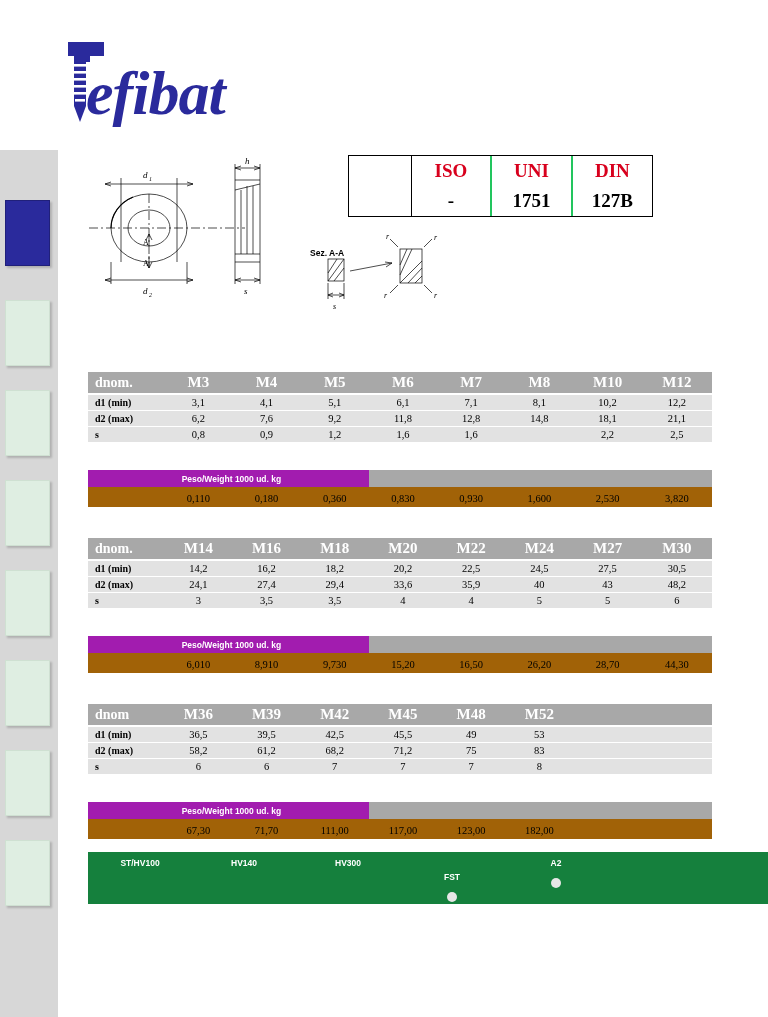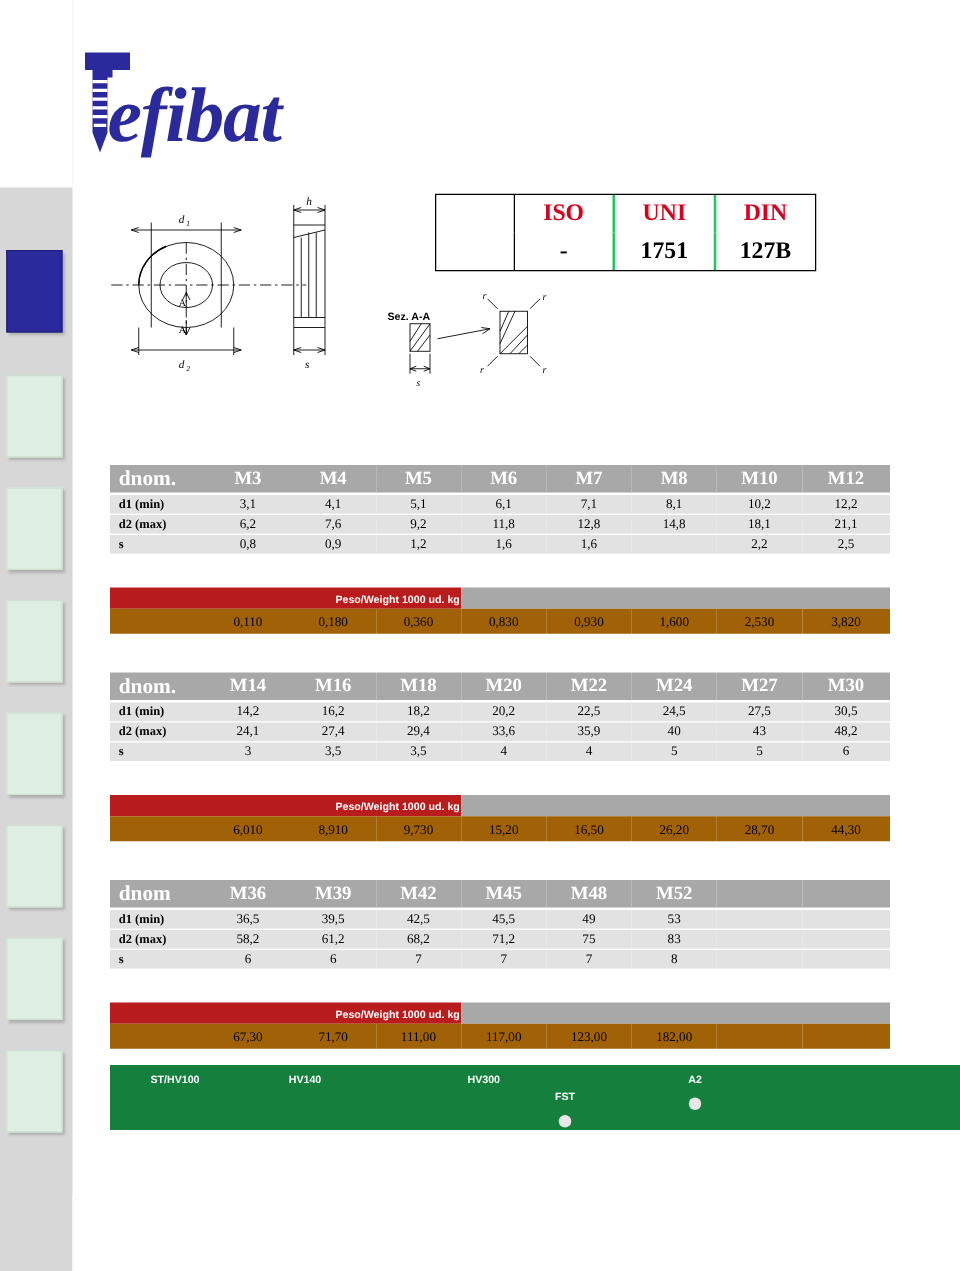--- a/index.html
+++ b/index.html
@@ -87,37 +87,37 @@
     padding:1px 2px;
     color:#000;
     border-bottom:1px solid #ffffff;
   }
   .tbl tr.hdr td {
     background:#a8a8a8; color:#ffffff;
     font-weight:bold; font-size:15px;
     height:22px;
     border-bottom:2px solid #ffffff;
   }
-  .tbl tr.hdr td.lbl { font-size:17px; }
+  .tbl tr.hdr td.lbl { font-size:14px; }
   .tbl td.lbl {
     text-align:left; padding-left:7px;
     font-weight:bold; font-size:10px;
     background:#e2e2e2;
   }
   .tbl tr.r td { background:#e2e2e2; height:16px; }
 
   .wtbl {
     position:absolute; left:88px;
     border-collapse:collapse; table-layout:fixed;
     font-family:"Liberation Serif", serif;
   }
   .wtbl td.wlbl {
-    background:#b91c1c; color:#ffffff; font-weight:bold;
+    background:#a21caf; color:#ffffff; font-weight:bold;
     font-family:"Liberation Sans", sans-serif;
-    font-size:8.5px; text-align:right; padding-left:7px; height:17px;
+    font-size:8.5px; text-align:center; padding-left:7px; height:17px;
   }
   .wtbl td.wspace { background:#a8a8a8; }
   .wtbl tr.wvals td {
     background:#a16207; font-size:10.5px; text-align:center; height:20px;
     padding-top:4px;
   }
 
   
   .grade-title {
     position:absolute; left:98px; top:860px;
@@ -581,21 +581,21 @@
   </table>
 
 <div class="grade-title">Qualité/Grade</div>
 <div class="grade-bar">
   <div class="grade-cell" style="left:0px; width:104px;">
     <span class="gl">ST/HV100</span>
   </div>
   <div class="grade-cell" style="left:104px; width:104px;">
     <span class="gl">HV140</span>
   </div>
-  <div class="grade-cell" style="left:208px; width:104px;text-align:right;">
+  <div class="grade-cell" style="left:208px; width:104px;">
     <span class="gl">HV300</span>
   </div>
   <div class="grade-cell" style="left:312px; width:104px;margin-top:14px;">
     <span class="gl">FST</span>
     <span class="grade-dot"></span>
   </div>
   <div class="grade-cell" style="left:416px; width:104px;">
     <span class="gl">A2</span>
     <span class="grade-dot"></span>
   </div>

